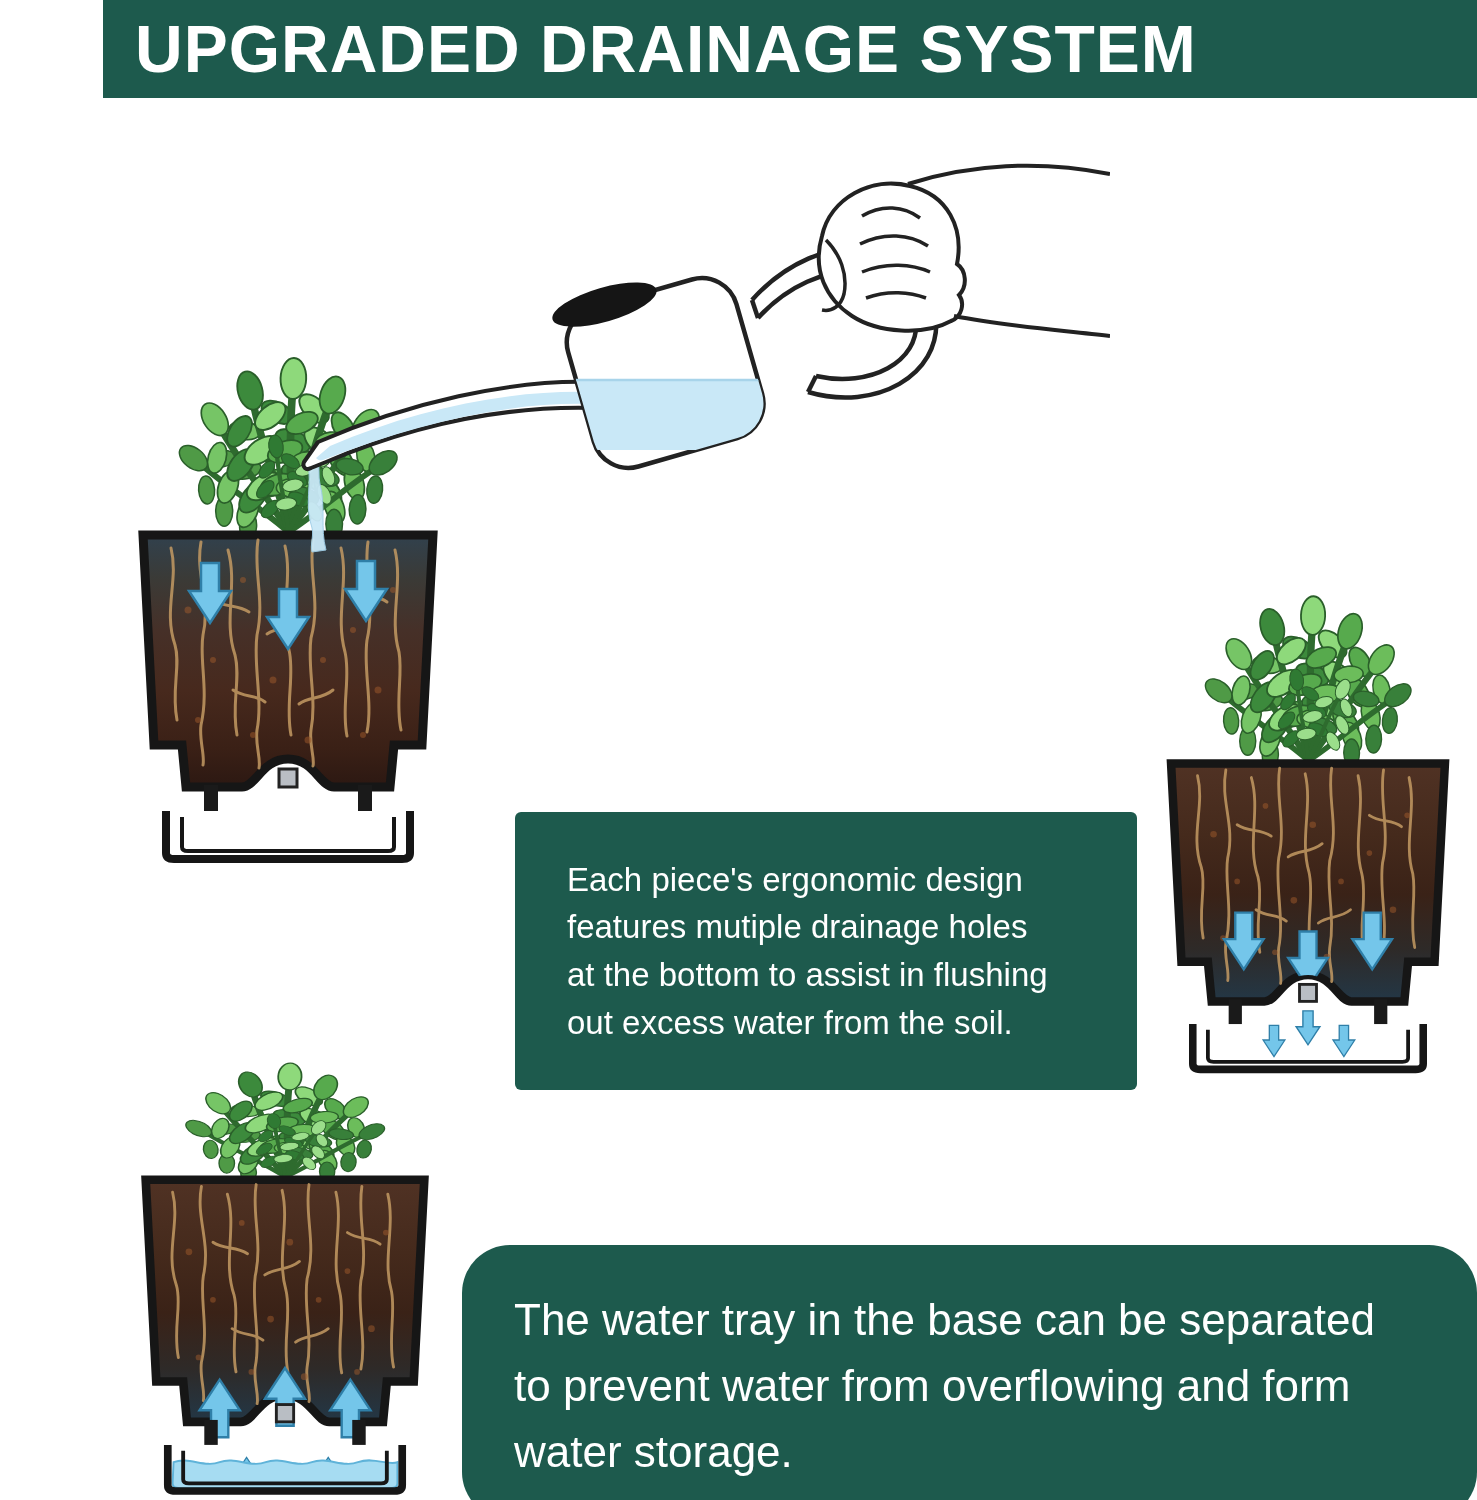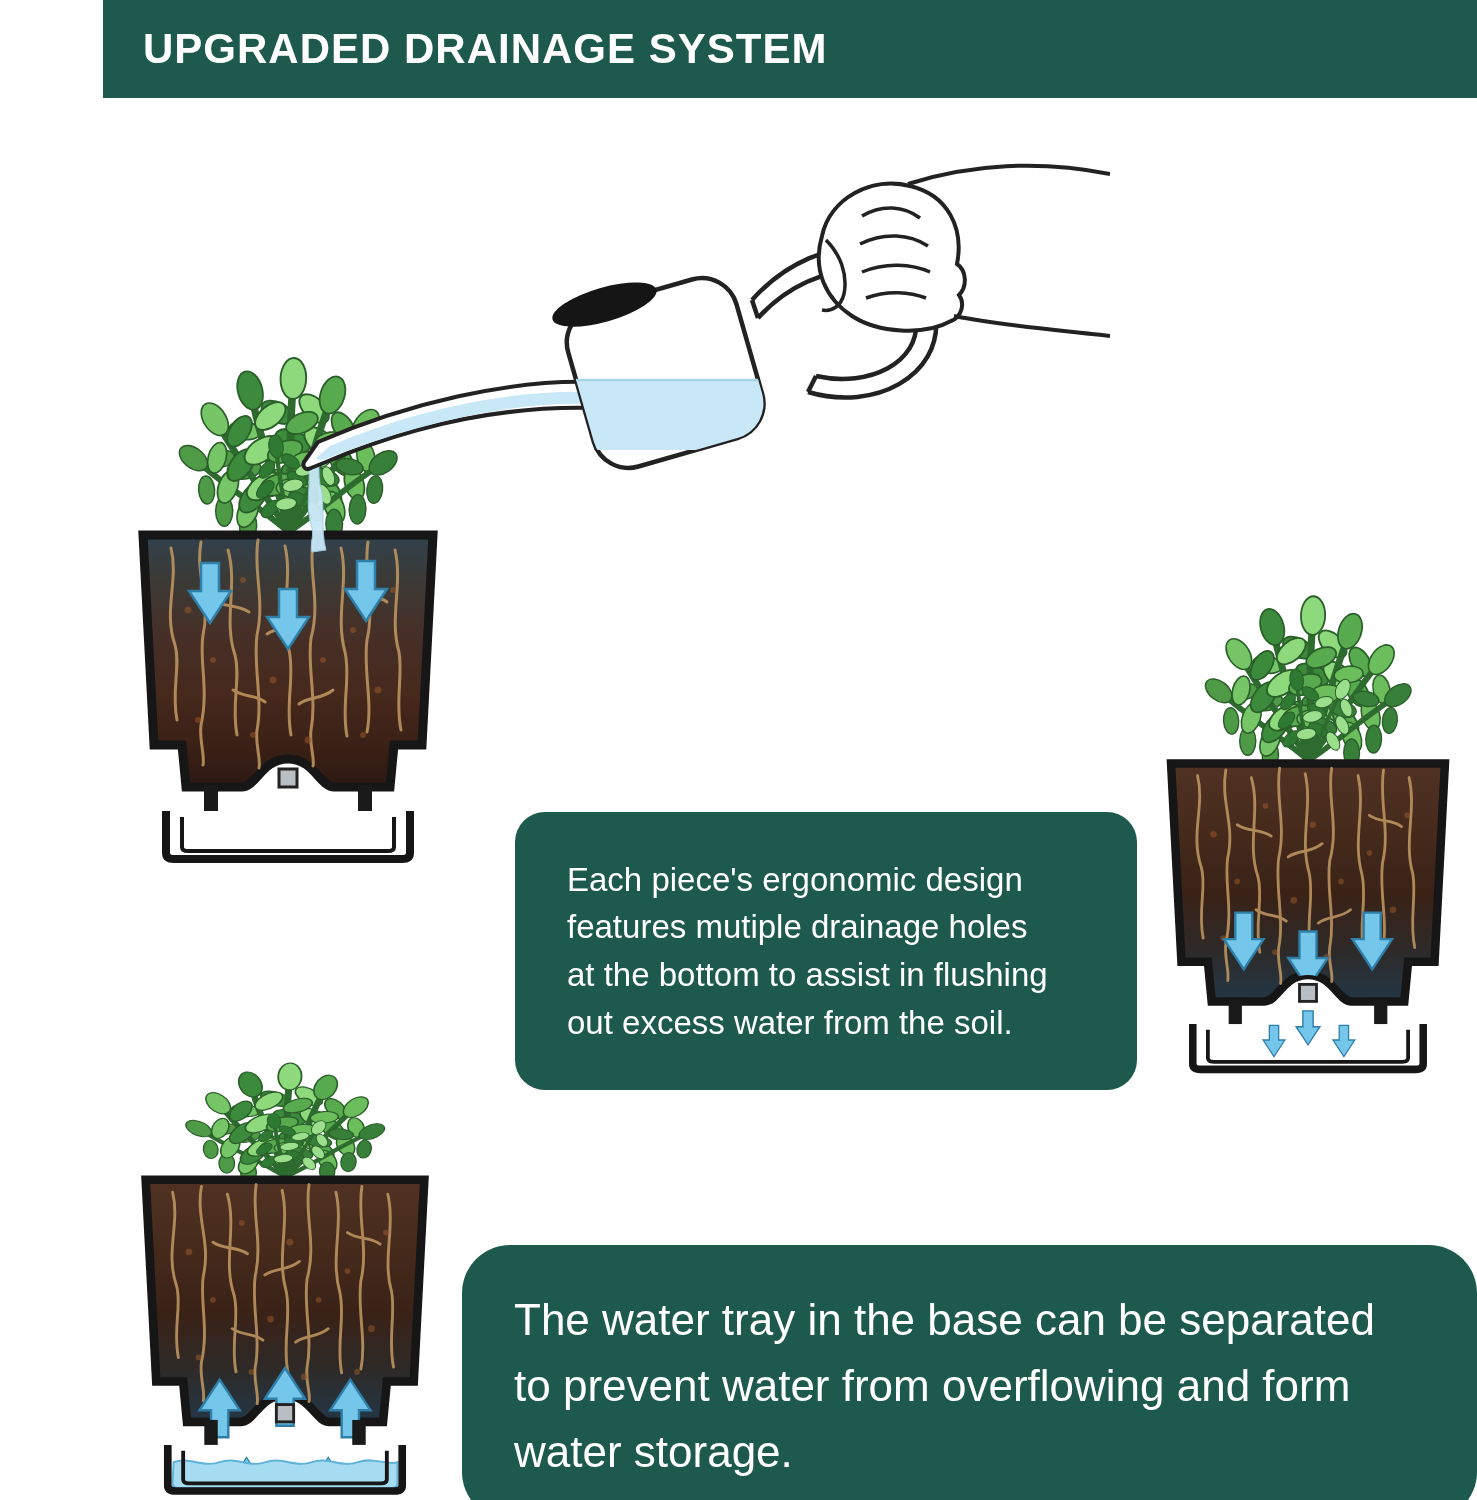--- a/index.html
+++ b/index.html
@@ -1,31 +1,31 @@
 <!DOCTYPE html>
 <html><head>
 <meta charset="utf-8">
 <style>
   html,body{margin:0;padding:0;background:#fff;}
   #page{position:relative;width:1477px;height:1500px;background:#ffffff;overflow:hidden;
         font-family:"Liberation Sans", sans-serif;}
   
   .banner{position:absolute;top:0;left:103px;right:0;height:98px;background:#1d5a4d;
           display:flex;align-items:center;}
-  .banner h1{margin:16px;padding-left:24px;color:#ffffff;font-size:42px;font-weight:600;
+  .banner h1{margin:8px;padding-left:24px;color:#ffffff;font-size:66px;font-weight:600;
              letter-spacing:1px;white-space:nowrap;}
   
   .illus{position:absolute;}
   #pot-left{left:108px;top:325px;width:360px;height:560px;}
   #pot-right{left:1138px;top:565px;width:340px;height:529px;}
   #pot-bottom{left:112px;top:978px;width:346px;height:538px;}
   #watering{left:260px;top:140px;width:850px;height:470px;}
   
   .callout{position:absolute;background:#1d5a4d;color:#ffffff;}
-  #callout-drainage{left:515px;top:812px;width:622px;height:278px;border-radius:30px;
+  #callout-drainage{left:515px;top:812px;width:622px;height:278px;border-radius:6px;
                     display:flex;align-items:center;}
   #callout-drainage p{margin:0;padding:0 52px;font-size:33px;line-height:1.44;}
   #callout-tray{left:462px;top:1245px;width:1015px;height:275px;border-radius:48px;}
   #callout-tray p{margin:0;padding:42px 60px 0 52px;font-size:44px;line-height:1.5;}
   svg{display:block;width:100%;height:100%;}
 </style>
 </head>
 <body>
 
 <div id="page">

